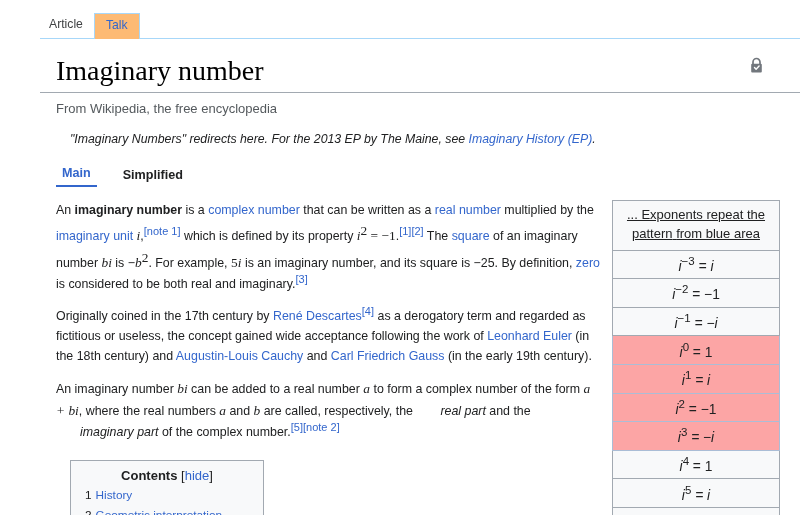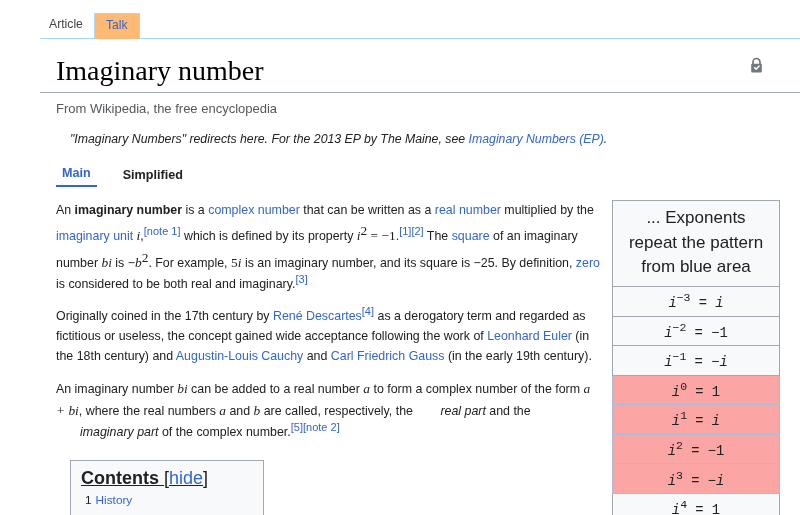--- a/index.html
+++ b/index.html
@@ -167,25 +167,24 @@
   #toc {
     width: 172px;
     margin: 18px 0 0 14px;
     border: 1px solid #a2a9b1;
     background: #f8f9fa;
     padding: 8px 10px 10px 10px;
     font-size: 11.8px;
     line-height: 1.0;
   }
   #toc .toctitle {
-    text-align: left;
+    text-align: center;
     font-weight: bold;
-    font-size: 18px;
+    font-size: 13px;
     padding-bottom: 4px;
-    text-decoration: underline;
   }
   #toc .toctitle .hide {
     font-weight: normal;
     color: #202122;
   }
   #toc ul {
     list-style: none;
     margin: 0;
     padding: 0;
   }
@@ -213,28 +212,29 @@
     border: 1px solid #a2a9b1;
     text-align: center;
     padding: 4.5px 4px;
     height: 14px;
     color: #202122;
   }
   #expo-table td.head {
     padding: 5px 8px 6px 8px;
     line-height: 1.45;
     text-align: center;
-    font-size: 17px;
+    font-size: 13px;
+    text-decoration: underline;
   }
   #expo-table tr.hl td {
     background: #fca5a5;
     border-color: #aabdd6;
   }
   .tmath {
-    font-family: Liberation Mono, monospace;
+    font-family: Liberation Sans, sans-serif;
     font-size: 13.8px;
   }
   .tmath i { font-style: italic; }
 </style>
 </head>
 <body>
 
 <div id="topbar">
   <div class="tabstrip-rule"></div>
 
@@ -253,21 +253,21 @@
     <svg width="15" height="17" viewBox="0 0 15 17" xmlns="http://www.w3.org/2000/svg">
       <path d="M4 7 V5 a3.5 3.5 0 0 1 7 0 V7" fill="none" stroke="#72777d" stroke-width="1.7"></path>
       <rect x="2.2" y="6.8" width="10.6" height="8.6" rx="1" fill="#72777d"></rect>
       <path d="M5.5 10.6 l1.6 1.7 l3-3.2" fill="none" stroke="#ffffff" stroke-width="1.4" stroke-linecap="round" stroke-linejoin="round"></path>
     </svg>
   </span>
 
   <div id="siteSub">From Wikipedia, the free encyclopedia</div>
 
   <div class="hatnote">
-    <span>"Imaginary Numbers" redirects here. For the 2013 EP by The Maine, see </span><a class="link">Imaginary Numbers (EP)</a><span>.</span>
+    <span>"Imaginary Numbers" redirects here. For the 2013 EP by The Maine, see </span><a class="link">Imaginary History (EP)</a><span>.</span>
   </div>
 
   <div class="var-tabs">
     <div class="var-tab active">Main</div>
     <div class="var-tab">Simplified</div>
   </div>
 
   <div class="body-wrap">
 
     <p class="para first"><span>An </span><b>imaginary number</b><span> is a </span><a class="link">complex number</a><span> that can be written as a </span><a class="link">real number</a><span> multiplied by the </span><a class="link">imaginary unit</a><span> </span><span class="mathvar">i</span>,<sup class="ref">[note 1]</sup><span> which is defined by its property </span><span class="mathvar">i</span><sup class="mathexp">2</sup><span class="mathup"> = −1</span>.<sup class="ref">[1]</sup><sup class="ref">[2]</sup><span> The </span><a class="link">square</a><span> of an imaginary number </span><span class="mathvar">bi</span><span> is −</span><span class="mathvar">b</span><sup class="mathexp">2</sup><span>. For example, </span><span class="mathup">5</span><span class="mathvar">i</span><span> is an imaginary number, and its square is −25. By definition, </span><a class="link">zero</a><span> is considered to be both real and imaginary.</span><sup class="ref">[3]</sup></p>

